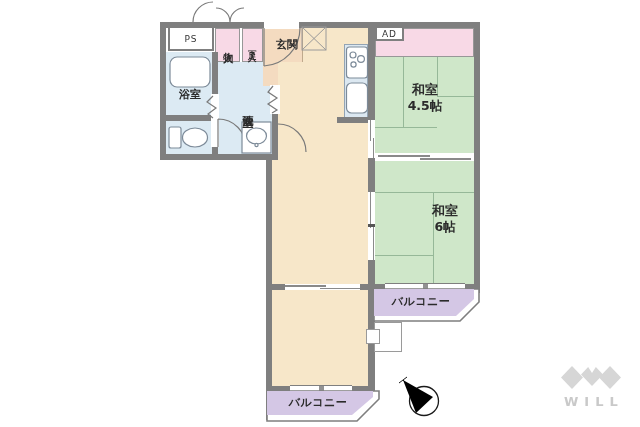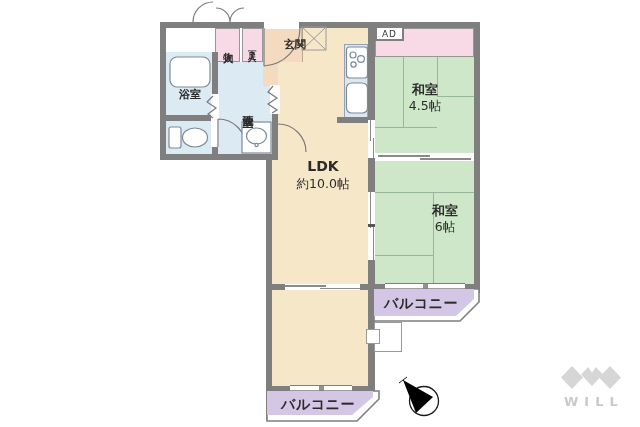--- a/index.html
+++ b/index.html
@@ -26,23 +26,23 @@
   .slide-h i{position:absolute;background:#8a8a8a;height:1.5px;}
   .slide-v{position:absolute;background:#fff;}
   .slide-v i{position:absolute;background:#8a8a8a;width:1.5px;}
   .tline{position:absolute;background:var(--tatami-line);}
   .whitebox{position:absolute;background:#fff;border:2px solid var(--wall);box-sizing:border-box;
     display:flex;align-items:center;justify-content:center;font-size:9px;letter-spacing:1px;color:#333;}
   
   .lbl{position:absolute;z-index:12;display:flex;flex-direction:column;align-items:center;justify-content:center;
        text-align:center;line-height:1.25;color:var(--text);white-space:nowrap;}
   .lbl .nm{font-size:13px;font-weight:600;}
-  .lbl .sz{font-size:12.5px;font-weight:400;}
+  .lbl .sz{font-size:12.5px;font-weight:700;}
   .s11{font-size:11px;font-weight:600;}
-  .s10{font-size:14px;font-weight:600;letter-spacing:.5px;}
+  .s10{font-size:11px;font-weight:600;letter-spacing:.5px;}
   .vtext{writing-mode:vertical-rl;text-orientation:upright;font-size:10px;font-weight:600;letter-spacing:1px;}
   svg.overlay{position:absolute;left:0;top:0;z-index:8;pointer-events:none;}
   .meterbox{position:absolute;background:#fff;border:1.4px solid #9a9a9a;box-sizing:border-box;}
 </style>
 </head>
 <body>
 
 <div class="stage">
 
   <div class="fill wood" style="left:272px;top:22px;width:103px;height:268px;"></div>
@@ -100,20 +100,23 @@
   <div class="slide-v" style="left:368px;top:120px;width:7px;height:38px;">
     <i style="left:1.5px;top:0;height:21px;"></i>
       <i style="left:4.5px;top:18px;height:20px;"></i>
   </div>
   <div class="slide-v" style="left:368px;top:192px;width:7px;height:68px;">
     <i style="left:1.5px;top:0;height:36px;"></i>
       <i style="left:4.5px;top:34px;height:34px;"></i>
     <i style="left:0;top:32px;height:3px;width:7px;background:#555;"></i>
   </div>
 
+  <div class="whitebox" style="left:168px;top:26px;width:46px;height:25px;">
+    <span>PS</span>
+  </div>
   <div class="whitebox" style="left:341px;top:26px;width:29px;height:15px;margin-left:34px;">
     <span>AD</span>
   </div>
   <div class="meterbox" style="left:374px;top:322px;width:28px;height:30px;"></div>
   <div class="meterbox" style="left:366px;top:329px;width:14px;height:15px;"></div>
 
   <svg class="overlay" width="640" height="427" viewBox="0 0 640 427">
 
     <g>
       <path d="M374,289 H479 V302 L460,321 H374 Z" fill="#fff" stroke="var(--wall)" stroke-width="1.6"></path>
@@ -163,33 +166,29 @@
 
     <g>
       <polygon points="572,366 583,377.5 572,389 561,377.5" fill="var(--logo)"></polygon>
       <polygon points="592,363 603,374.5 592,386 581,374.5" fill="var(--logo)"></polygon>
       <polygon points="585,362 599,362 592,373" fill="#fff"></polygon>
       <polygon points="610,366 621,377.5 610,389 599,377.5" fill="var(--logo)"></polygon>
       <text x="564" y="406" font-size="13" font-weight="bold" letter-spacing="6" fill="var(--logo-text)">WILL</text>
     </g>
   </svg>
 
-  <div class="lbl" style="left:278px;top:158px;width:90px;">
-    <span class="nm" style="font-size:14px;">LDK</span>
-    <span class="sz">約10.0帖</span>
-  </div>
   <div class="lbl" style="left:380px;top:82px;width:90px;">
     <span class="nm">和室</span>
     <span class="sz">4.5帖</span>
   </div>
   <div class="lbl" style="left:400px;top:203px;width:90px;">
     <span class="nm">和室</span>
     <span class="sz">6帖</span>
   </div>
-  <div class="lbl s11" style="left:268px;top:38px;width:38px;align-items:flex-end;">
+  <div class="lbl s11" style="left:268px;top:38px;width:38px;">
     <span>玄関</span>
   </div>
   <div class="lbl s11" style="left:166px;top:88px;width:48px;">
     <span>浴室</span>
   </div>
   <div class="lbl" style="left:236px;top:78px;width:22px;height:58px;">
     <span class="vtext" style="font-size:11px;">洗面室</span>
   </div>
   <div class="lbl" style="left:217px;top:30px;width:21px;height:30px;">
     <span class="vtext">物入</span>

